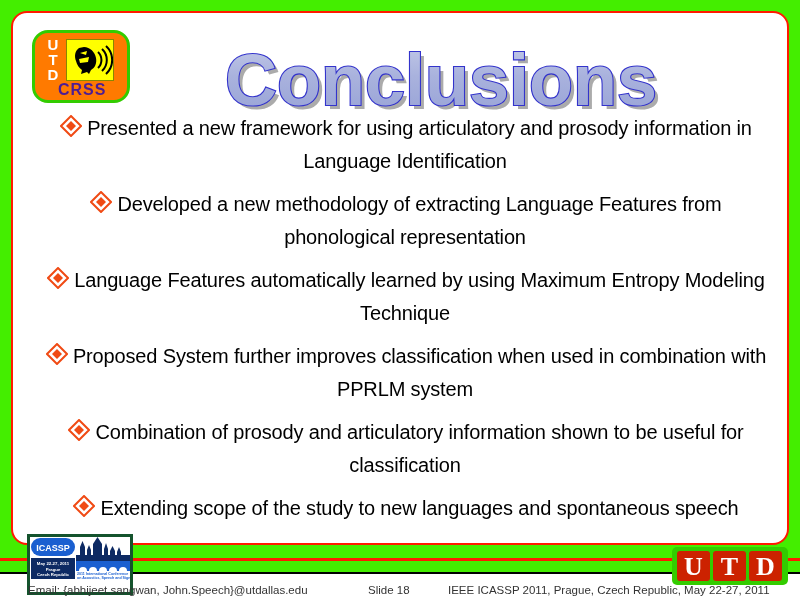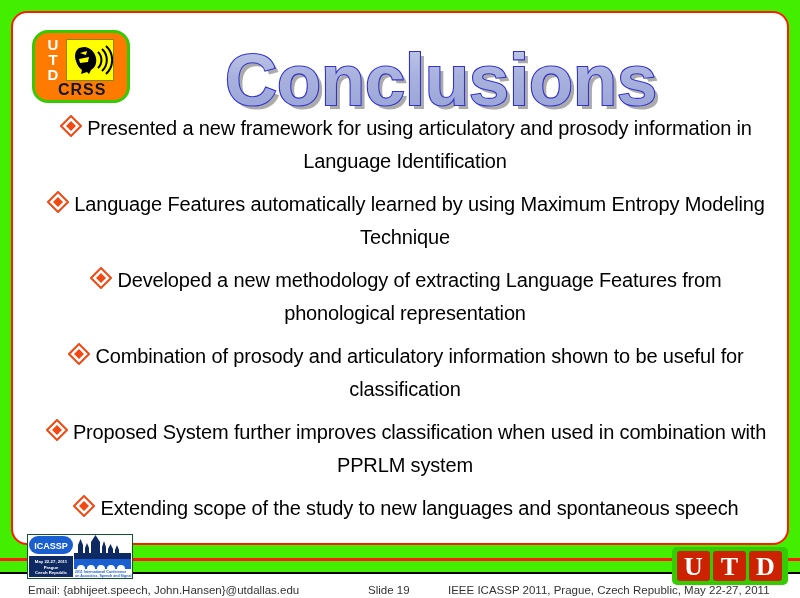--- a/index.html
+++ b/index.html
@@ -82,21 +82,21 @@
     left:31px; top:6px;
     width:48px; height:42px;
     background:#ffff00;
     border:1px solid #888800;
     box-sizing:border-box;
   }
   .crss-crss{
     position:absolute;
     left:23px; top:48px;
     width:72px;
-    color:#0f172a;
+    color:#4c1d95;
     font-weight:bold;
     font-size:16px;
     line-height:17px;
     letter-spacing:1px;
   }
   .crss-wave{position:absolute;left:0;top:0;}
 
   
   .title-wrap{
     position:absolute;
@@ -126,23 +126,23 @@
     width:26px;
     vertical-align:-2px;
     margin-right:3px;
   }
   .bullet-text{}
 
   
   .icassp{
     position:absolute;
     left:27px; top:534px;
-    width:106px; height:45px;
+    width:106px; height:61px;
     background:#ffffff;
-    border:1px solid #14532d;
+    border:3px solid #14532d;
     box-sizing:border-box;
     overflow:hidden;
   }
 
   
   .utd-logo{
     position:absolute;
     left:672px; top:547px;
     width:116px; height:38px;
   }
@@ -212,48 +212,48 @@
           </svg>
         </span><span class="bullet-text">Presented a new framework for using articulatory and prosody information in Language Identification</span>
       </p>
 
       <p class="bullet-item">
         <span class="bullet-glyph">
           <svg width="22" height="22" viewBox="0 0 22 22">
             <polygon points="11,1 21,11 11,21 1,11" fill="none" stroke="#f04a14" stroke-width="2"></polygon>
             <polygon points="11,6 16,11 11,16 6,11" fill="#f04a14"></polygon>
           </svg>
+        </span><span class="bullet-text">Developed a new methodology of extracting Language Features from phonological representation</span>
+      </p>
+
+      <p class="bullet-item">
+        <span class="bullet-glyph">
+          <svg width="22" height="22" viewBox="0 0 22 22">
+            <polygon points="11,1 21,11 11,21 1,11" fill="none" stroke="#f04a14" stroke-width="2"></polygon>
+            <polygon points="11,6 16,11 11,16 6,11" fill="#f04a14"></polygon>
+          </svg>
         </span><span class="bullet-text">Language Features automatically learned by using Maximum Entropy Modeling Technique</span>
       </p>
 
       <p class="bullet-item">
         <span class="bullet-glyph">
           <svg width="22" height="22" viewBox="0 0 22 22">
             <polygon points="11,1 21,11 11,21 1,11" fill="none" stroke="#f04a14" stroke-width="2"></polygon>
             <polygon points="11,6 16,11 11,16 6,11" fill="#f04a14"></polygon>
           </svg>
-        </span><span class="bullet-text">Developed a new methodology of extracting Language Features from phonological representation</span>
+        </span><span class="bullet-text">Proposed System further improves classification when used in combination with PPRLM system</span>
       </p>
 
       <p class="bullet-item">
         <span class="bullet-glyph">
           <svg width="22" height="22" viewBox="0 0 22 22">
             <polygon points="11,1 21,11 11,21 1,11" fill="none" stroke="#f04a14" stroke-width="2"></polygon>
             <polygon points="11,6 16,11 11,16 6,11" fill="#f04a14"></polygon>
           </svg>
         </span><span class="bullet-text">Combination of prosody and articulatory information shown to be useful for classification</span>
-      </p>
-
-      <p class="bullet-item">
-        <span class="bullet-glyph">
-          <svg width="22" height="22" viewBox="0 0 22 22">
-            <polygon points="11,1 21,11 11,21 1,11" fill="none" stroke="#f04a14" stroke-width="2"></polygon>
-            <polygon points="11,6 16,11 11,16 6,11" fill="#f04a14"></polygon>
-          </svg>
-        </span><span class="bullet-text">Proposed System further improves classification when used in combination with PPRLM system</span>
       </p>
 
       <p class="bullet-item">
         <span class="bullet-glyph">
           <svg width="22" height="22" viewBox="0 0 22 22">
             <polygon points="11,1 21,11 11,21 1,11" fill="none" stroke="#f04a14" stroke-width="2"></polygon>
             <polygon points="11,6 16,11 11,16 6,11" fill="#f04a14"></polygon>
           </svg>
         </span><span class="bullet-text">Extending scope of the study to new languages and spontaneous speech</span>
       </p>
@@ -315,17 +315,17 @@
       <rect x="0" y="0" width="116" height="38" rx="5" fill="#33cc00"></rect>
       <rect x="5" y="4" width="33" height="30" rx="3" fill="#cc2200"></rect>
       <rect x="41" y="4" width="33" height="30" rx="3" fill="#cc2200"></rect>
       <rect x="77" y="4" width="33" height="30" rx="3" fill="#cc2200"></rect>
       <text x="21.5" y="28" text-anchor="middle" font-family="'Liberation Serif', serif" font-size="26" font-weight="bold" fill="#ffffff">U</text>
       <text x="57.5" y="28" text-anchor="middle" font-family="'Liberation Serif', serif" font-size="26" font-weight="bold" fill="#ffffff">T</text>
       <text x="93.5" y="28" text-anchor="middle" font-family="'Liberation Serif', serif" font-size="26" font-weight="bold" fill="#ffffff">D</text>
     </svg>
   </div>
 
-  <div class="footer-text footer-email">Email: {abhijeet.speech, John.Hansen}@utdallas.edu</div>
-  <div class="footer-text footer-slide">Slide  19</div>
+  <div class="footer-text footer-email">Email: {abhijeet.sangwan, John.Speech}@utdallas.edu</div>
+  <div class="footer-text footer-slide">Slide  18</div>
   <div class="footer-text footer-conf">IEEE ICASSP 2011, Prague, Czech Republic, May 22-27, 2011</div>
 
 </div>
 
 </body></html>

